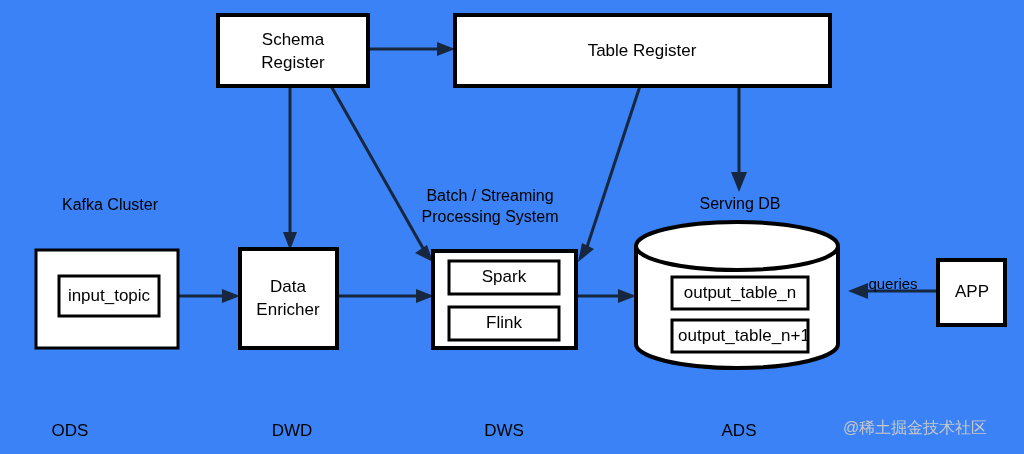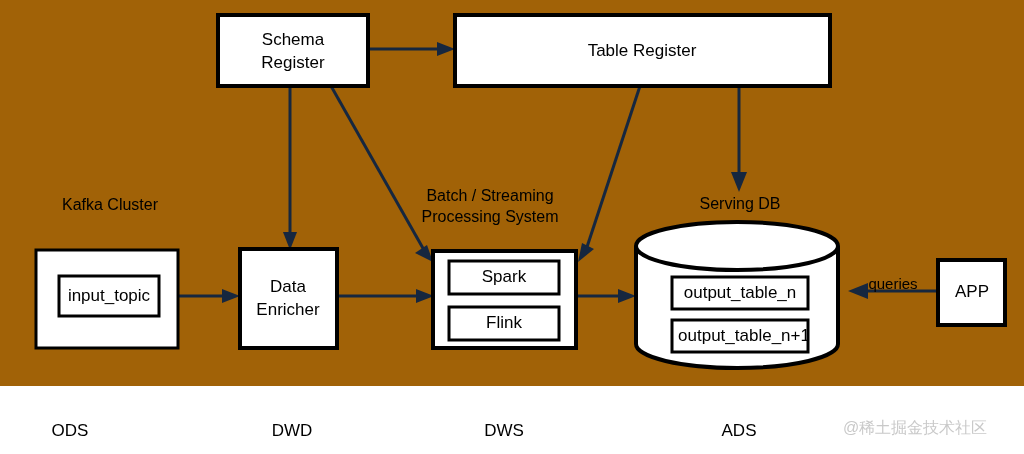--- a/index.html
+++ b/index.html
@@ -9,22 +9,22 @@
   }
   body {
     width: 1024px;
     height: 454px;
     overflow: hidden;
     font-family: "Liberation Sans", sans-serif;
   }
   #diagram-root {
     position: relative;
     width: 1024px;
-    height: 386px;
-    background: #a16207;
+    height: 454px;
+    background: #3b82f6;
   }
   svg#diagram {
     position: absolute;
     top: 0;
     left: 0;
     display: block;
   }
   .box-fill { fill: #ffffff; }
   .box-stroke { stroke: #000000; fill: none; }
   .arrow-line {

